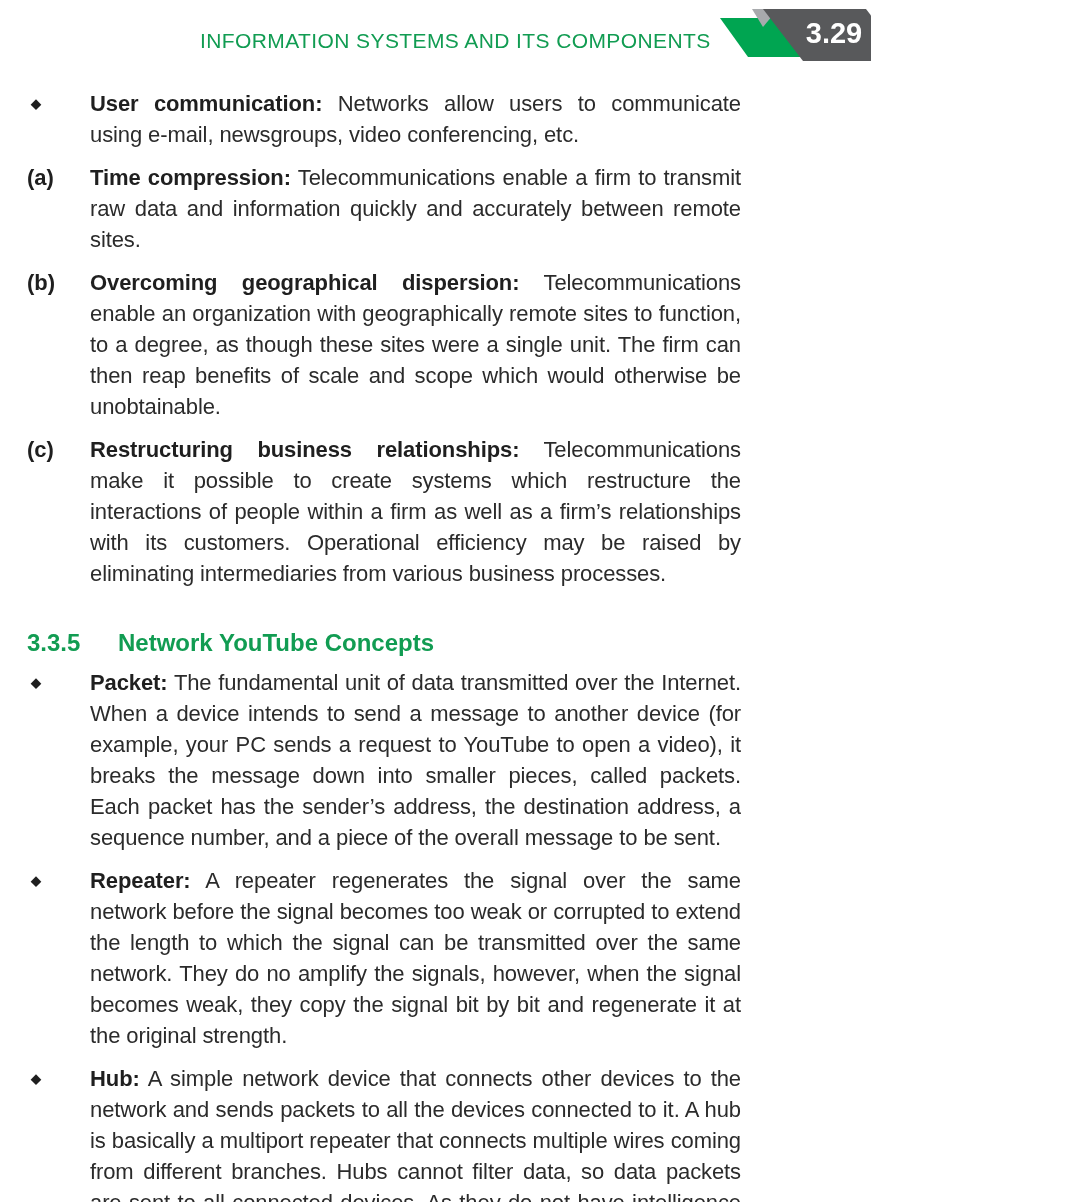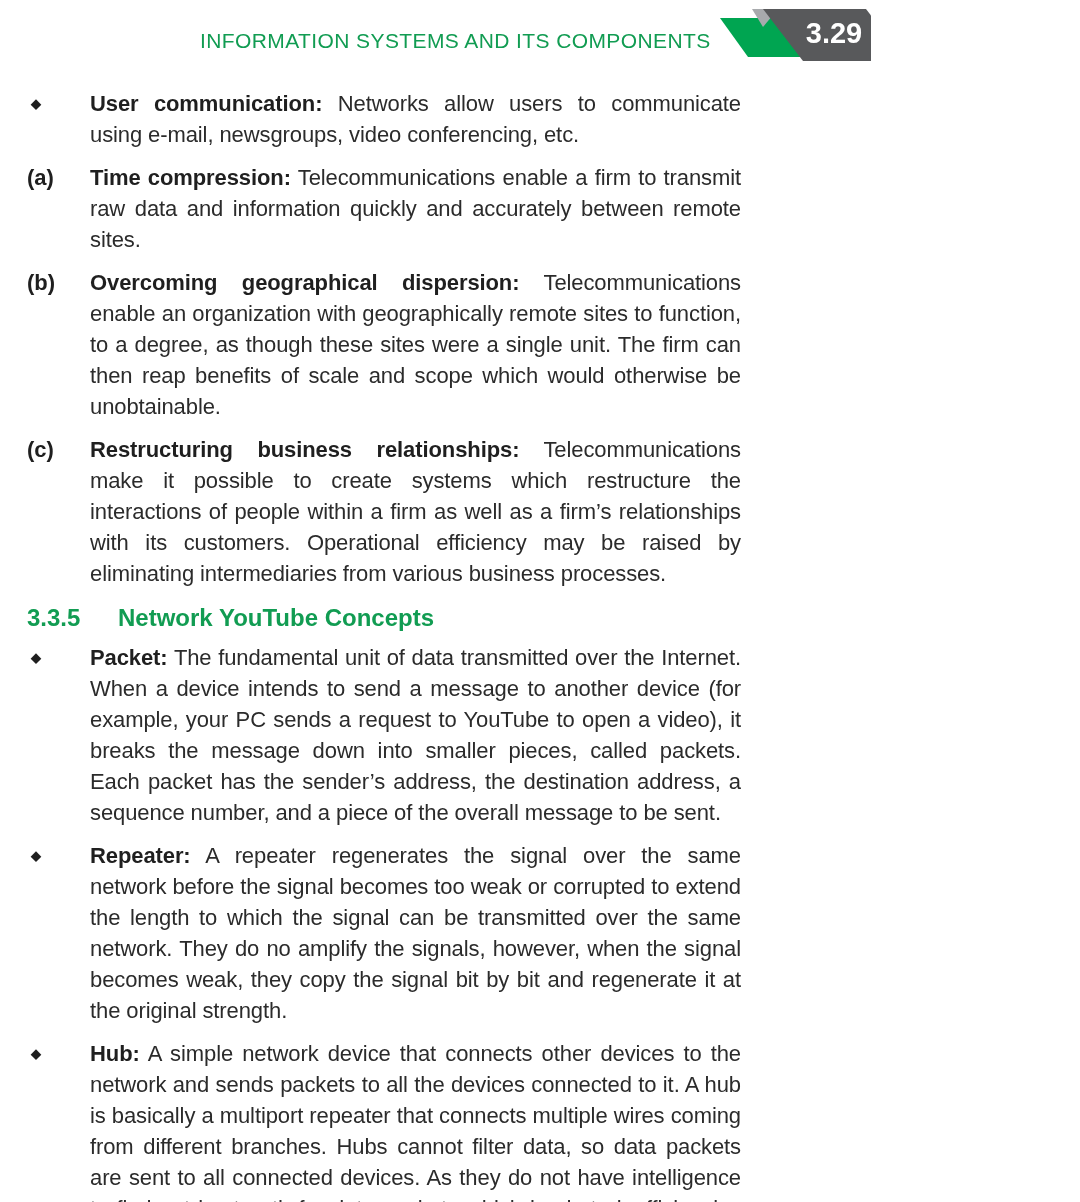--- a/index.html
+++ b/index.html
@@ -55,21 +55,21 @@
   .marker{
     position:absolute;left:0;top:0;width:60px;
     font-weight:700;color:#1f1f1f;font-size:22px;line-height:31px;
   }
   .marker.diamond{left:4px;font-size:13px;}
   .lead{font-weight:700;color:#1f1f1f;}
   h2.section{
     margin:15px 0 10px 0;
     font-size:24px;font-weight:700;color:var(--txtgreen,#119C52);
   }
-  h2.section .h-num{display:inline-block;width:91px;}
+  h2.section .h-num{display:inline-block;width:91px;margin-top:25px;}
   .clipped{margin-bottom:0;}
 </style>
 </head>
 <body>
 
 <div class="page">
 
   <div class="hdr">
     <div class="hdr-title">INFORMATION SYSTEMS AND ITS COMPONENTS</div>
     <div class="shape">

